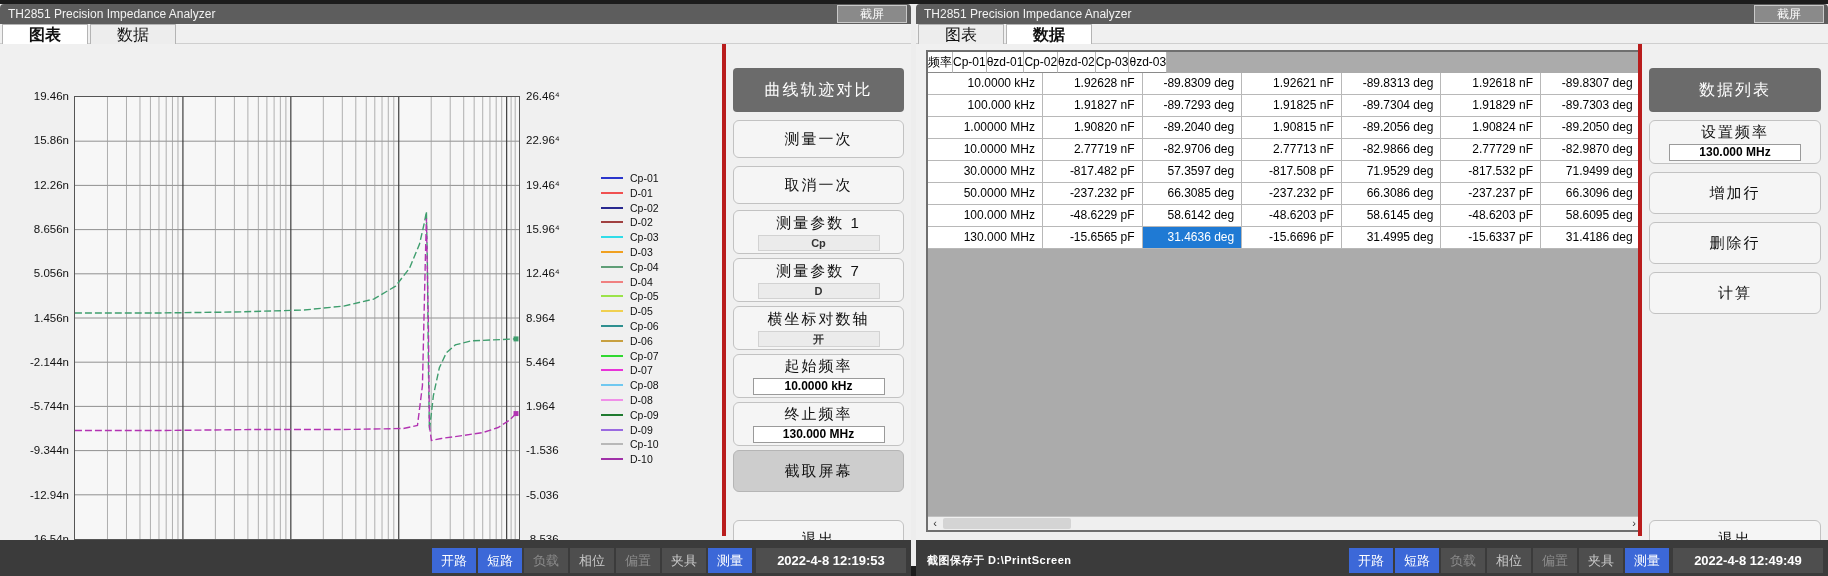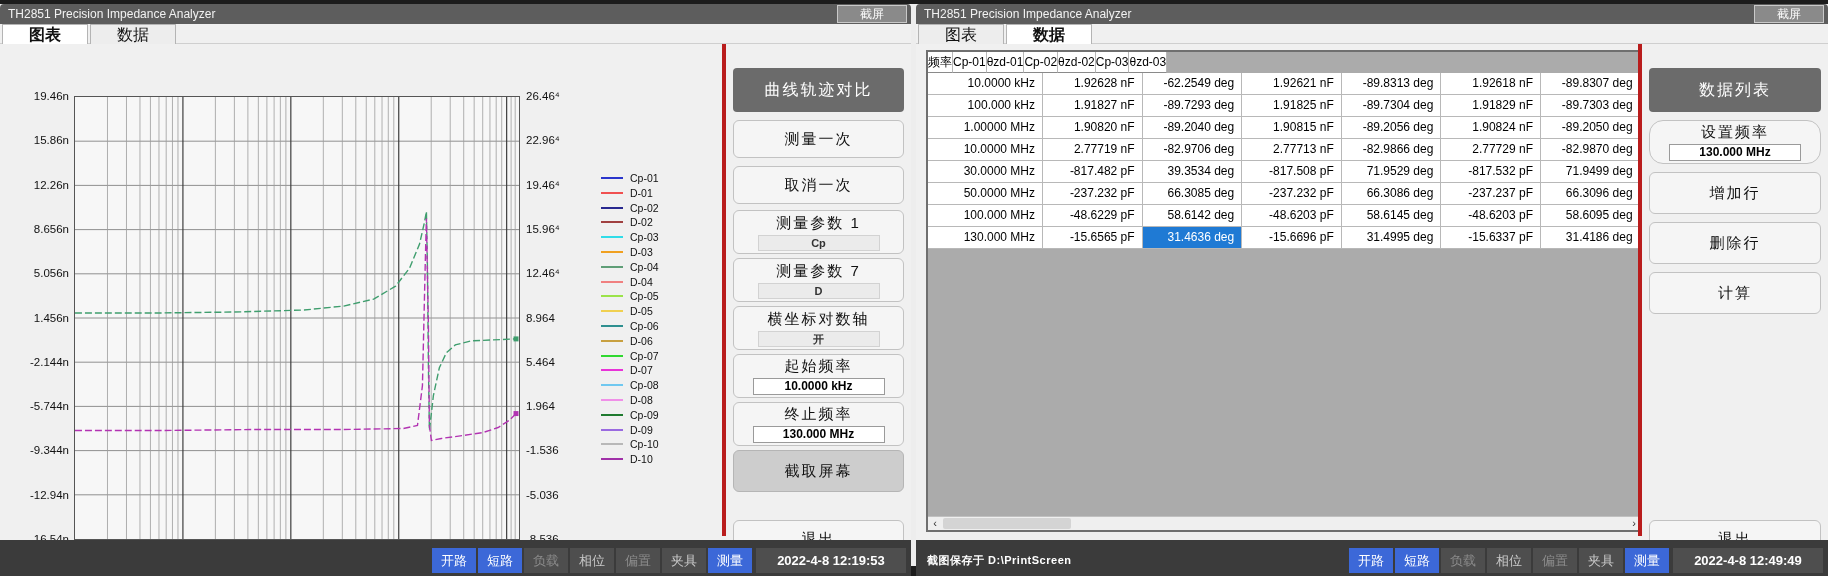--- a/index.html
+++ b/index.html
@@ -361,21 +361,21 @@
           <div class="cell hcell">Cp-02</div>
           <div class="cell hcell">θzd-02</div>
           <div class="cell hcell">Cp-03</div>
           <div class="cell hcell">θzd-03</div>
         </div>
       <div>
 
           <div class="trow">
             <div class="cell c0">10.0000 kHz</div>
             <div class="cell c">1.92628 nF</div>
-            <div class="cell c">-62.2549 deg</div>
+            <div class="cell c">-89.8309 deg</div>
             <div class="cell c">1.92621 nF</div>
             <div class="cell c">-89.8313 deg</div>
             <div class="cell c">1.92618 nF</div>
             <div class="cell c">-89.8307 deg</div>
           </div>
 
           <div class="trow">
             <div class="cell c0">100.000 kHz</div>
             <div class="cell c">1.91827 nF</div>
             <div class="cell c">-89.7293 deg</div>
@@ -401,21 +401,21 @@
             <div class="cell c">-82.9706 deg</div>
             <div class="cell c">2.77713 nF</div>
             <div class="cell c">-82.9866 deg</div>
             <div class="cell c">2.77729 nF</div>
             <div class="cell c">-82.9870 deg</div>
           </div>
 
           <div class="trow">
             <div class="cell c0">30.0000 MHz</div>
             <div class="cell c">-817.482 pF</div>
-            <div class="cell c">39.3534 deg</div>
+            <div class="cell c">57.3597 deg</div>
             <div class="cell c">-817.508 pF</div>
             <div class="cell c">71.9529 deg</div>
             <div class="cell c">-817.532 pF</div>
             <div class="cell c">71.9499 deg</div>
           </div>
 
           <div class="trow">
             <div class="cell c0">50.0000 MHz</div>
             <div class="cell c">-237.232 pF</div>
             <div class="cell c">66.3085 deg</div>
@@ -448,21 +448,21 @@
         </div>
       <div class="hscroll">
         <span class="arr left">‹</span>
         <span class="thumb"></span>
         <span class="arr right">›</span>
       </div>
     </div>
 
     <aside class="ctl-panel">
       <div class="panel-hdr">数据列表</div>
-      <button class="btn" style="top:76px;height:44px;border-radius:14px;">
+      <button class="btn" style="top:76px;height:44px;">
         <span>设置频率</span>
         <span class="inp">130.000 MHz</span>
       </button>
       <button class="btn" style="top:128px;height:42px;">增加行</button>
       <button class="btn" style="top:178px;height:42px;">删除行</button>
       <button class="btn" style="top:228px;height:42px;">计算</button>
       <button class="btn" style="top:476px;height:38px;">退出</button>
     </aside>
 
     <footer class="statusbar">

